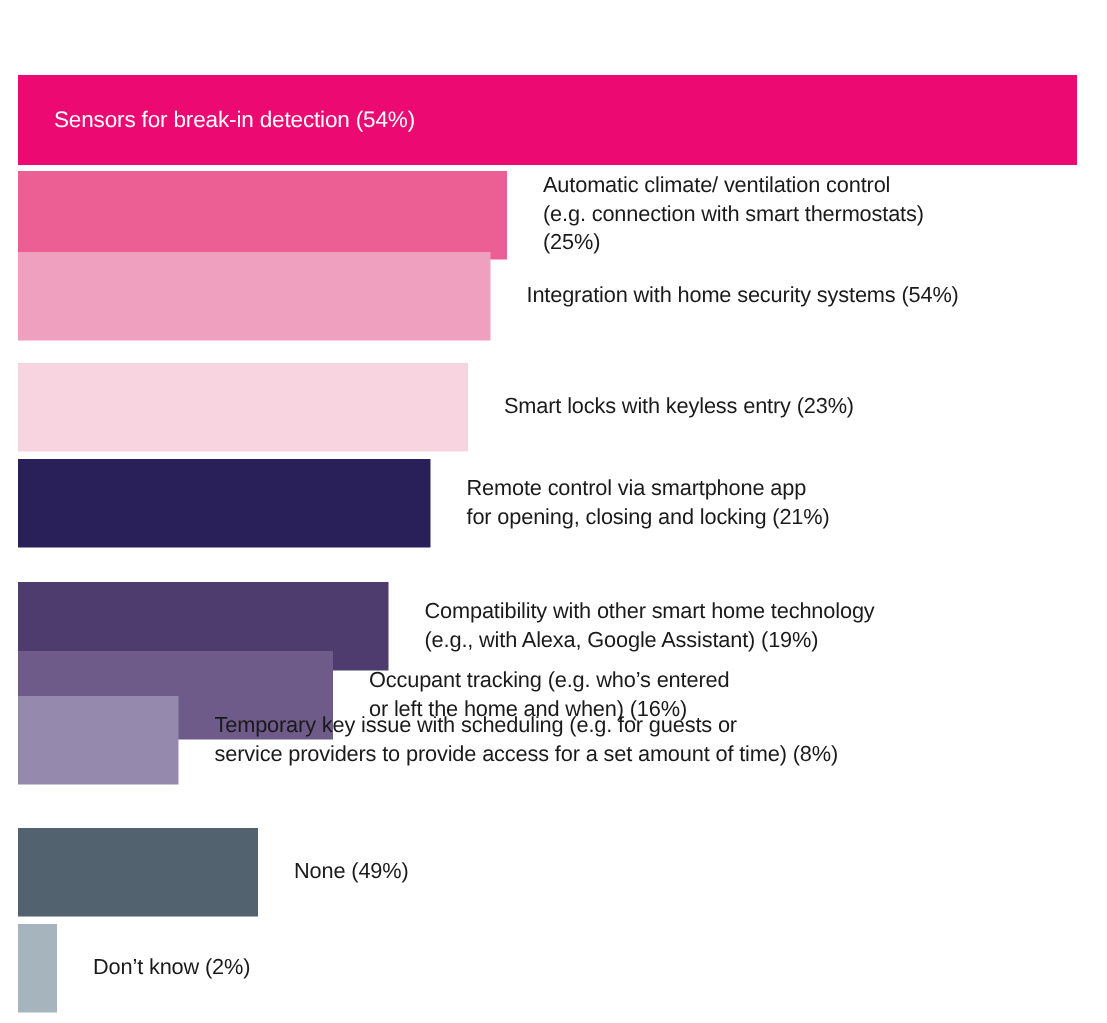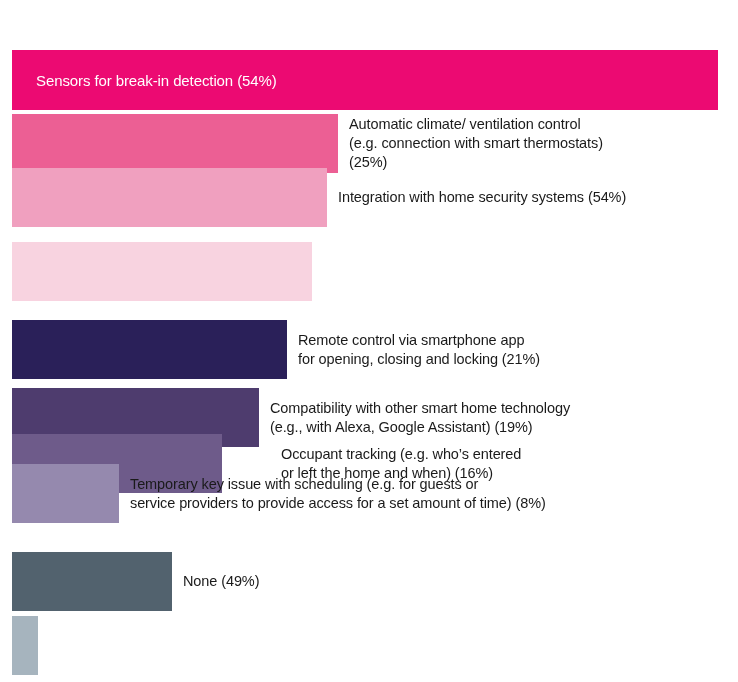--- a/index.html
+++ b/index.html
@@ -72,21 +72,21 @@
     line-height: 19px;
     color: #1a1a1a;
     white-space: pre-line;
     letter-spacing: -0.1px;
   }
   .bar-label.inside {
     color: #ffffff;
     font-size: 15px;
   }
   .label-outside {
-    padding-left: 11px;
+    padding-left: 24px;
   }
   .label-inside-wrap {
     position: absolute;
     left: 24px;
     top: 50%;
     transform: translateY(-50%);
   }
 </style>
 </head>
 <body>
@@ -105,43 +105,45 @@
         <div class="bar-label label-outside">Automatic climate/ ventilation control
 (e.g. connection with smart thermostats)
 (25%)</div>
       </div>
       <div class="bar-row" style="top: 168px; height: 59px; padding-left: 12px; box-sizing: border-box;">
         <div class="bar" style="width: 315px; background: rgb(240, 160, 191); position: relative;"></div>
         <div class="bar-label label-outside">Integration with home security systems (54%)</div>
       </div>
       <div class="bar-row" style="top: 242px; height: 59px; padding-left: 12px; box-sizing: border-box;">
         <div class="bar" style="width: 300px; background: rgb(248, 211, 224); position: relative;"></div>
+        <div class="bar-label label-outside">Smart locks with keyless entry (23%)</div>
       </div>
-      <div class="bar-row" style="top: 320px; height: 59px; padding-left: 12px; box-sizing: border-box;">
+      <div class="bar-row" style="top: 306px; height: 59px; padding-left: 12px; box-sizing: border-box;">
         <div class="bar" style="width: 275px; background: rgb(42, 32, 89); position: relative;"></div>
         <div class="bar-label label-outside">Remote control via smartphone app
 for opening, closing and locking (21%)</div>
       </div>
       <div class="bar-row" style="top: 388px; height: 59px; padding-left: 12px; box-sizing: border-box;">
         <div class="bar" style="width: 247px; background: rgb(78, 60, 110); position: relative;"></div>
         <div class="bar-label label-outside">Compatibility with other smart home technology
 (e.g., with Alexa, Google Assistant) (19%)</div>
       </div>
-      <div class="bar-row" style="top: 434px; height: 59px; padding-left: 12px; box-sizing: border-box; gap: 48px;">
+      <div class="bar-row" style="top: 434px; height: 59px; padding-left: 12px; box-sizing: border-box;">
         <div class="bar" style="width: 210px; background: rgb(110, 91, 138); position: relative;"></div>
         <div class="bar-label label-outside">Occupant tracking (e.g. who’s entered
 or left the home and when) (16%)</div>
       </div>
       <div class="bar-row" style="top: 464px; height: 59px; padding-left: 12px; box-sizing: border-box;">
         <div class="bar" style="width: 107px; background: rgb(149, 137, 174); position: relative;"></div>
         <div class="bar-label label-outside">Temporary key issue with scheduling (e.g. for guests or
 service providers to provide access for a set amount of time) (8%)</div>
       </div>
       <div class="bar-row" style="top: 552px; height: 59px; padding-left: 12px; box-sizing: border-box;">
         <div class="bar" style="width: 160px; background: rgb(82, 98, 110); position: relative;"></div>
         <div class="bar-label label-outside">None (49%)</div>
       </div>
       <div class="bar-row" style="top: 616px; height: 59px; padding-left: 12px; box-sizing: border-box;">
         <div class="bar" style="width: 26px; background: rgb(166, 180, 190); position: relative;"></div>
+        <div class="bar-label label-outside">Don’t know (2%)</div>
       </div>
     </div>
 
 </div>
 
 </body></html>

